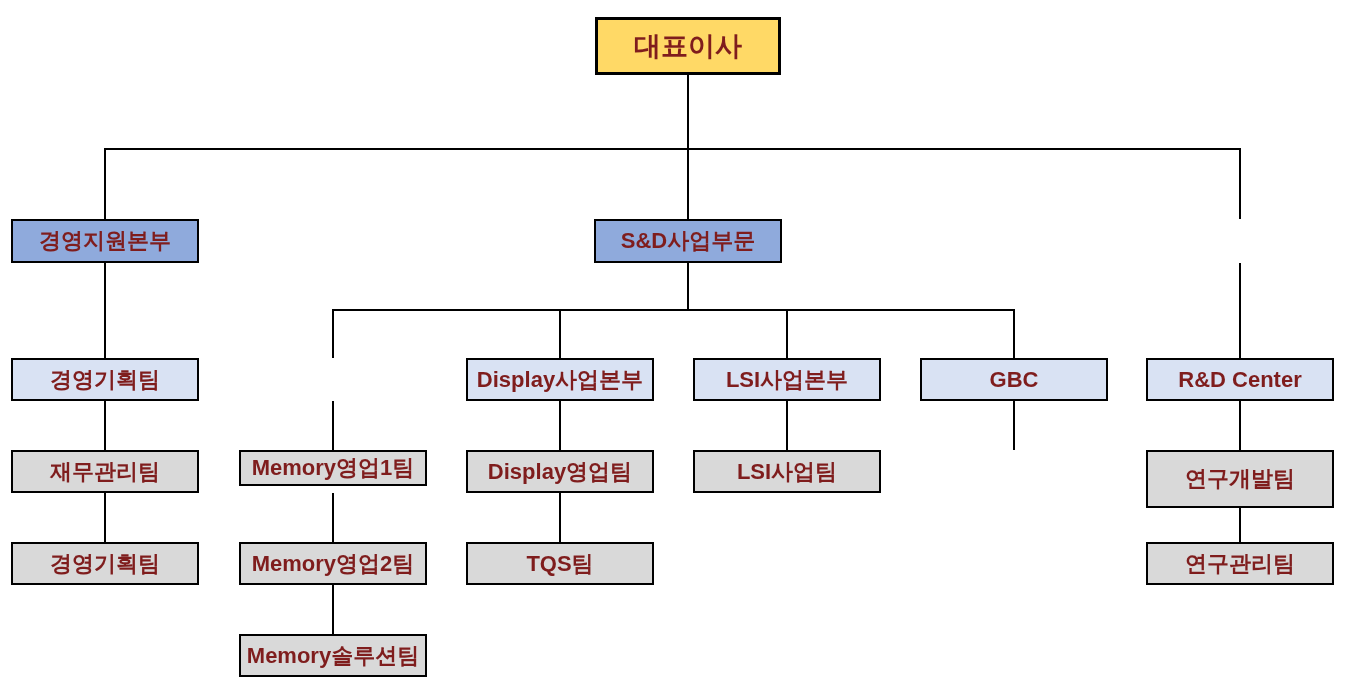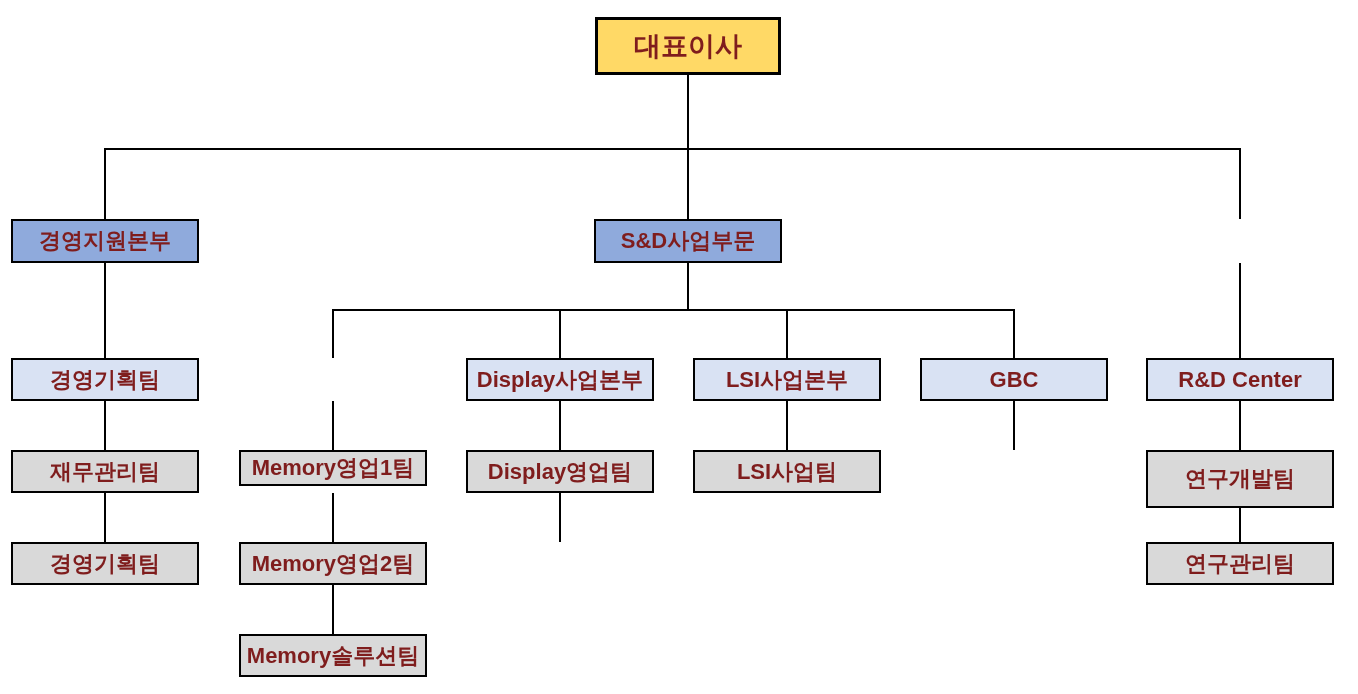--- a/index.html
+++ b/index.html
@@ -84,17 +84,18 @@
   <div class="node lvl-hq" style="left:1146px;top:358px;width:188px;height:43px">R&amp;D Center</div>
 
   <div class="node lvl-team" style="left:11px;top:450px;width:188px;height:43px">재무관리팀</div>
   <div class="node lvl-team" style="left:239px;top:450px;width:188px;height:36px">Memory영업1팀</div>
   <div class="node lvl-team" style="left:466px;top:450px;width:188px;height:43px">Display영업팀</div>
   <div class="node lvl-team" style="left:693px;top:450px;width:188px;height:43px">LSI사업팀</div>
   <div class="node lvl-team" style="left:1146px;top:450px;width:188px;height:58px">연구개발팀</div>
 
   <div class="node lvl-team" style="left:11px;top:542px;width:188px;height:43px">경영기획팀</div>
   <div class="node lvl-team" style="left:239px;top:542px;width:188px;height:43px">Memory영업2팀</div>
+  <div class="node lvl-team" style="left:466px;top:542px;width:188px;height:43px">TQS팀</div>
   <div class="node lvl-team" style="left:1146px;top:542px;width:188px;height:43px">연구관리팀</div>
 
   <div class="node lvl-team" style="left:239px;top:634px;width:188px;height:43px">Memory솔루션팀</div>
 
 </div>
 
 </body></html>

